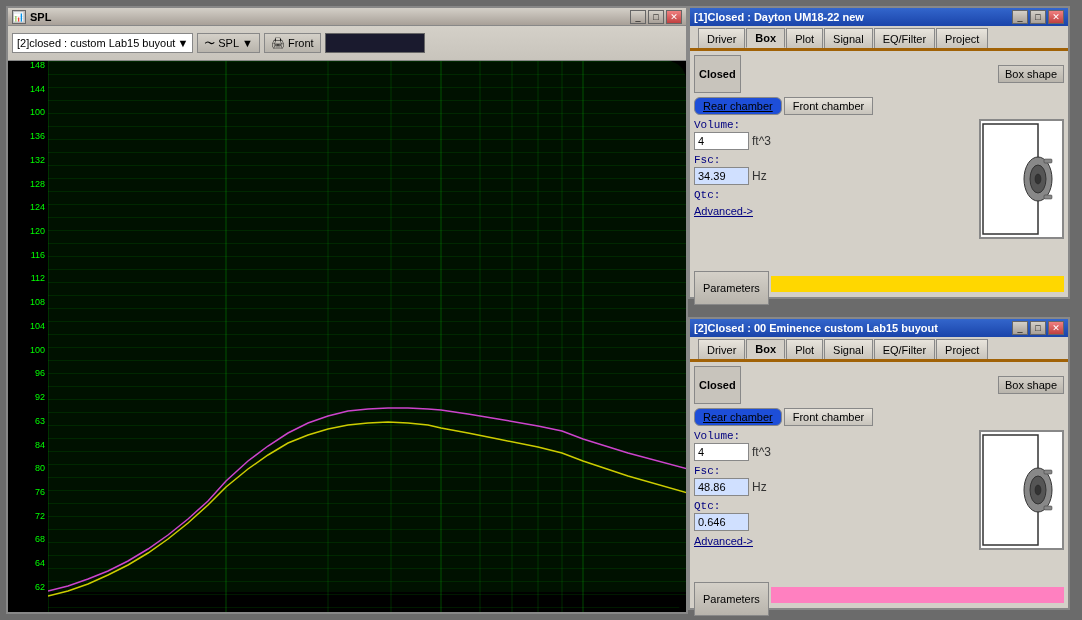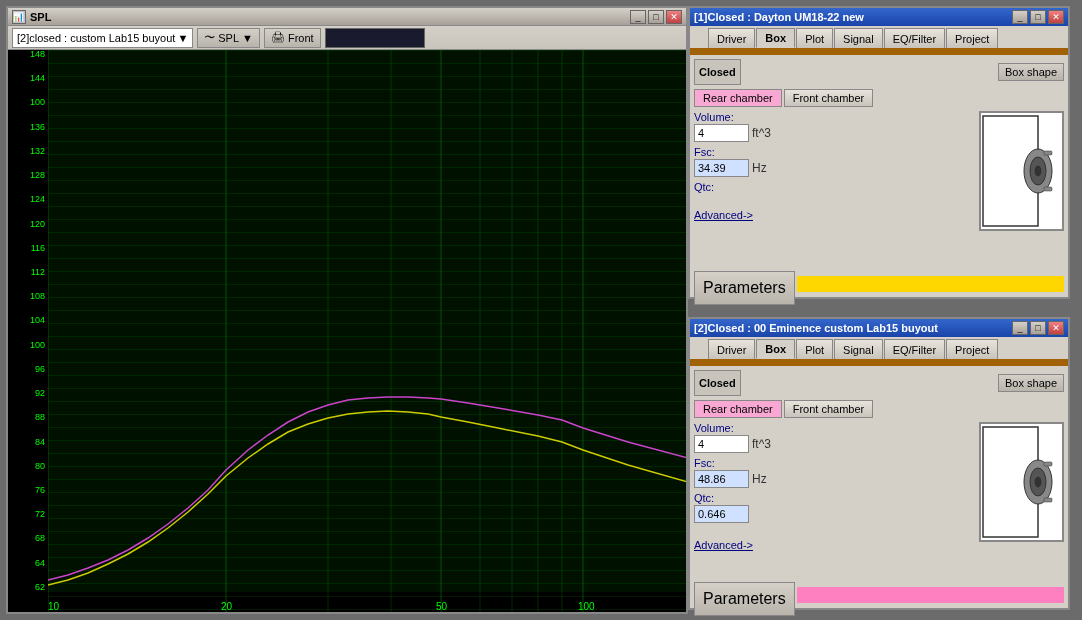--- a/index.html
+++ b/index.html
@@ -72,21 +72,21 @@
       align-items: center;
       justify-content: center;
       font-size: 9px;
       cursor: pointer;
     }
 
     .titlebar-btn.close { background: linear-gradient(to bottom, #f08080, #c04040); color: white; }
 
     .spl-toolbar {
       background: linear-gradient(to bottom, #d4d0c8, #c8c4bc);
-      height: 24px;
+      height: 35px;
       display: flex;
       align-items: center;
       padding: 0 4px;
       gap: 4px;
       border-bottom: 1px solid #888;
     }
 
     .toolbar-dropdown {
       background: white;
       border: 1px solid #888;
@@ -116,20 +116,21 @@
       background: #1a1a2e;
       border: 1px solid #666;
     }
 
     
     .graph-area {
       flex: 1;
       position: relative;
       background: #000;
       overflow: hidden;
+      border-radius: 19px;
     }
 
     
     .y-axis {
       position: absolute;
       top: 0; left: 0; width: 40px; bottom: 20px;
       display: flex;
       flex-direction: column;
       justify-content: space-between;
     }
@@ -190,23 +191,23 @@
       justify-content: center;
       font-size: 9px;
       cursor: pointer;
     }
 
     .panel-btn.close { background: linear-gradient(to bottom, #f08080, #c04040); color: white; }
 
     .panel-tabs {
       background: #d4d0c8;
       display: flex;
-      padding: 2px 18px 0;
+      padding: 2px 8px 0;
       gap: 1px;
-      border-bottom: 7px solid #a16207;
+      border-bottom: 3px solid #a16207;
       align-items: center;
     }
 
     .tab-btn {
       background: linear-gradient(to bottom, #e8e4dc, #c8c4bc);
       border: 1px solid #888;
       border-bottom: none;
       padding: 2px 8px;
       font-size: 11px;
       cursor: pointer;
@@ -232,21 +233,21 @@
       display: flex;
       justify-content: space-between;
       align-items: center;
       margin-bottom: 4px;
     }
 
     .box-type-label {
       font-size: 11px;
       font-weight: bold;
       border: 1px solid #888;
-      padding: 6px 4px;
+      padding: 12px 4px;
       background: #c8c4bc;
     }
 
     .box-shape-btn {
       background: linear-gradient(to bottom, #d4d0c8, #b8b4ac);
       border: 1px solid #888;
       padding: 2px 6px;
       font-size: 11px;
       cursor: pointer;
     }
@@ -259,21 +260,23 @@
 
     .chamber-tab {
       background: linear-gradient(to bottom, #e8e4dc, #c8c4bc);
       border: 1px solid #888;
       padding: 2px 8px;
       font-size: 11px;
       cursor: pointer;
     }
 
     .chamber-tab.active {
-      background: #f9a8d4;
+      background: #1d4ed8;
+      text-decoration: underline;
+      border-radius: 6px;
     }
 
     .main-area {
       display: flex;
       gap: 4px;
       flex: 1;
     }
 
     .params-section {
       flex: 1;
@@ -281,20 +284,21 @@
 
     .param-row {
       margin-bottom: 4px;
     }
 
     .param-label {
       font-size: 11px;
       color: #000080;
       display: block;
       margin-bottom: 1px;
+      font-family: Liberation Mono, monospace;
     }
 
     .param-input-row {
       display: flex;
       align-items: center;
       gap: 3px;
     }
 
     .param-input {
       width: 55px;
@@ -315,21 +319,21 @@
     }
 
     .advanced-btn {
       background: none;
       border: none;
       color: #000080;
       font-size: 11px;
       cursor: pointer;
       text-decoration: underline;
       padding: 0;
-      margin-top: 16px;
+      margin-top: 4px;
       display: block;
     }
 
     
     .speaker-graphic {
       width: 85px;
       height: 120px;
       border: 2px solid #888;
       background: white;
       position: relative;
@@ -343,21 +347,21 @@
       height: 18px;
       display: flex;
       align-items: center;
       margin-top: 4px;
     }
 
     .parameters-btn {
       background: linear-gradient(to bottom, #d4d0c8, #b8b4ac);
       border: 1px solid #888;
       padding: 1px 8px;
-      font-size: 16px;
+      font-size: 11px;
       cursor: pointer;
       height: 34px;
       margin-top: 8px;
     }
 
     .parameters-bar-yellow {
       flex: 1;
       height: 16px;
       background: #ffd700;
       margin-left: 2px;
@@ -419,21 +423,21 @@
       <span class="y-label">128</span>
       <span class="y-label">124</span>
       <span class="y-label">120</span>
       <span class="y-label">116</span>
       <span class="y-label">112</span>
       <span class="y-label">108</span>
       <span class="y-label">104</span>
       <span class="y-label">100</span>
       <span class="y-label">96</span>
       <span class="y-label">92</span>
-      <span class="y-label">88</span>
+      <span class="y-label">63</span>
       <span class="y-label">84</span>
       <span class="y-label">80</span>
       <span class="y-label">76</span>
       <span class="y-label">72</span>
       <span class="y-label">68</span>
       <span class="y-label">64</span>
       <span class="y-label">62</span>
     </div>
 
     <svg class="graph-svg" style="left:40px; width:calc(100% - 40px);">

